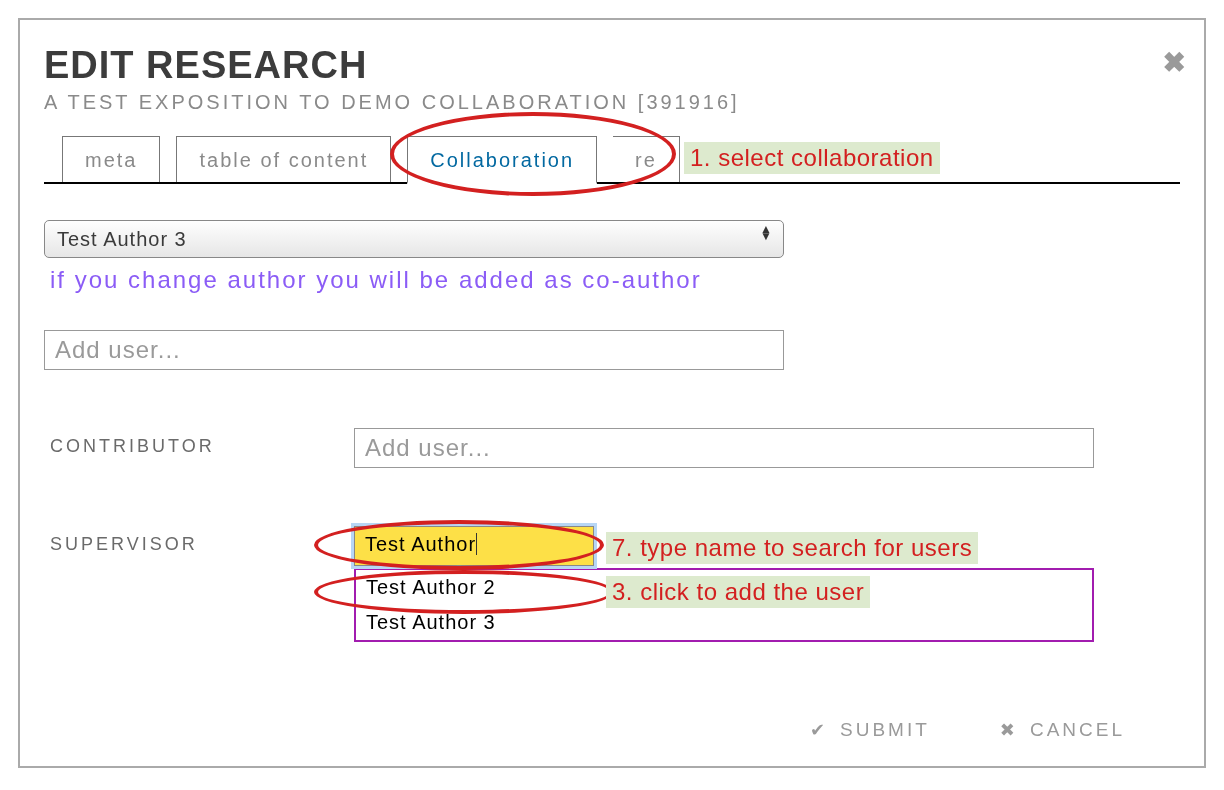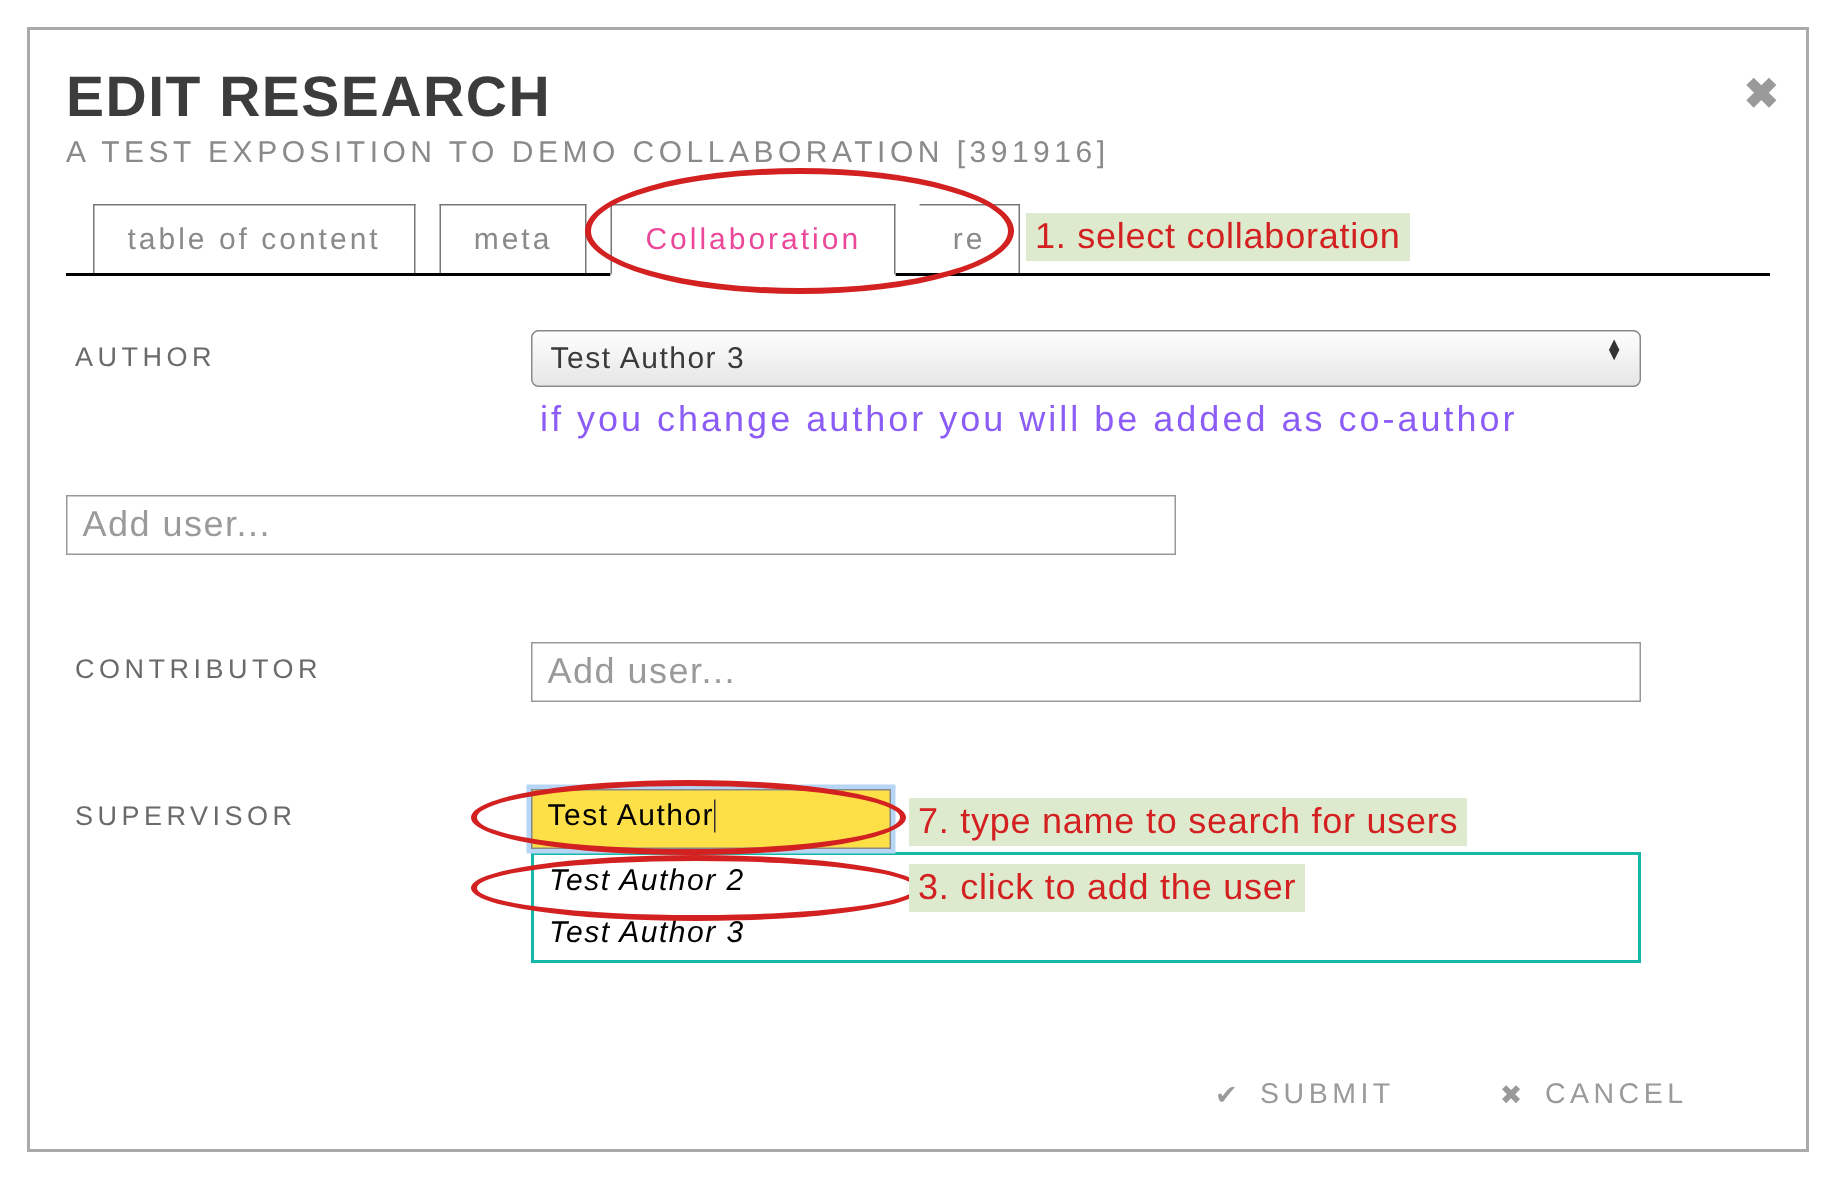--- a/index.html
+++ b/index.html
@@ -53,21 +53,21 @@
   font-size: 20px;
   letter-spacing: 2px;
   color: #8a8a8a;
   background: #fff;
   cursor: pointer;
   position: relative;
 }
 .tab.active {
   border-bottom: 2px solid #fff;
   margin-bottom: -2px;
-  color: #ec4899;
+  color: #0369a1;
 }
 .form-row {
   display: flex;
   align-items: flex-start;
   margin-top: 36px;
 }
 .form-label {
   width: 310px;
   padding-left: 6px;
   padding-top: 8px;
@@ -126,25 +126,24 @@
   height: 40px;
   border: 1px solid #888;
   box-shadow: 0 0 0 3px #b7d6f5;
   padding: 6px 10px;
   font-size: 20px;
   letter-spacing: 1px;
   background: #fde047;
   position: relative;
 }
 .dropdown-list {
-  border: 2px solid #14b8a6;
+  border: 2px solid #a21caf;
   width: 740px;
   margin-top: 2px;
   background: #fff;
-  font-style: italic;
 }
 .dropdown-item {
   padding: 6px 10px;
   font-size: 20px;
   letter-spacing: 1px;
   cursor: pointer;
 }
 .text-cursor {
   border-right: 1.5px solid #333;
   padding-right: 0px;
@@ -194,32 +193,31 @@
 
 <div class="dialog">
 
   <span class="close-icon">✖</span>
 
   <div class="title">EDIT RESEARCH</div>
   <div class="subtitle">A TEST EXPOSITION TO DEMO COLLABORATION [391916]</div>
 
   <div class="tabs-wrap">
     <div class="tabs">
+      <div class="tab">meta</div>
       <div class="tab">table of content</div>
-      <div class="tab">meta</div>
       <div class="tab active">Collaboration</div>
       <div class="tab" style="border-left:none;">re</div>
     </div>
 
     <div class="annotation-ellipse" style="left:346px; top:-24px; width:286px; height:84px;"></div>
     <div class="annotation-text" style="left:640px; top:6px;">1. select collaboration</div>
   </div>
 
   <div class="form-row">
-    <div class="form-label">AUTHOR</div>
     <div class="form-field">
       <div class="select-box">
         <span>Test Author 3</span>
         <span class="select-arrows">▲<br>▼</span>
       </div>
       <div class="help-text">if you change author you will be added as co-author</div>
     </div>
   </div>
 
   <div class="form-row">

